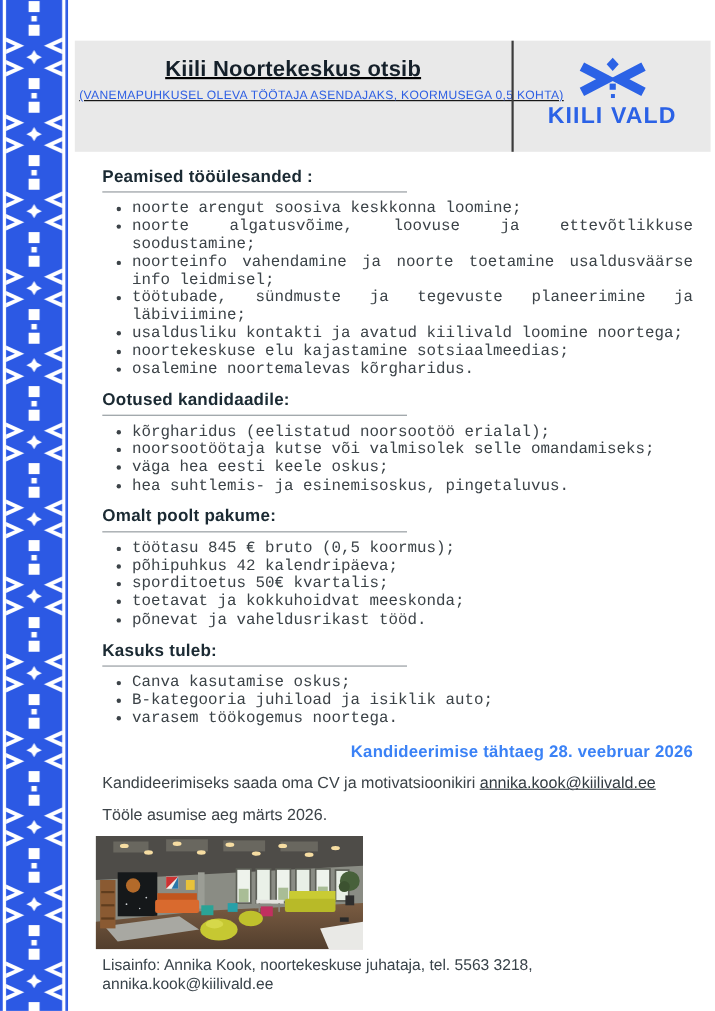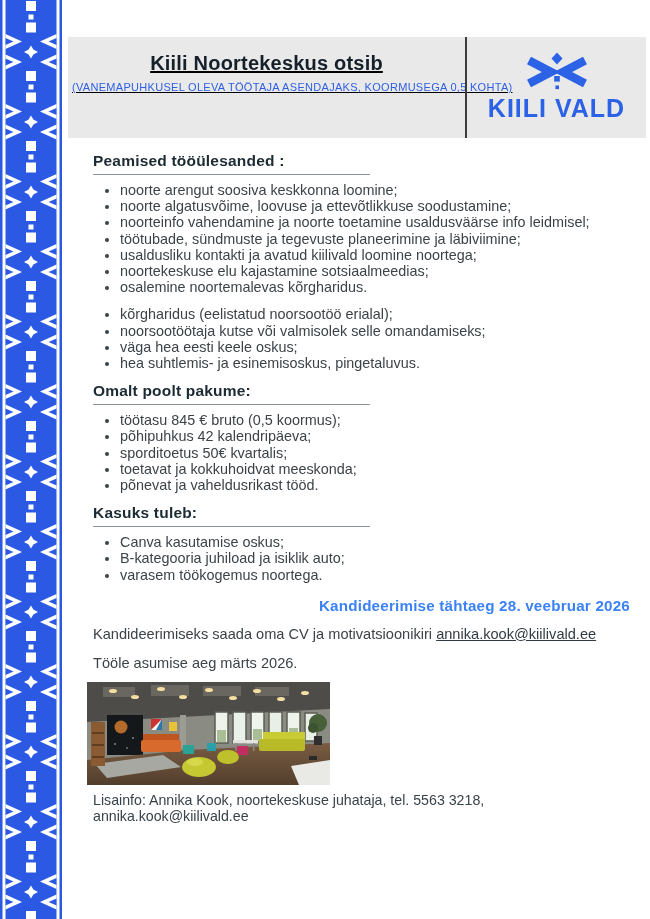--- a/index.html
+++ b/index.html
@@ -11,27 +11,27 @@
   
   .header-band{margin-top:37px;height:101px;background:#e9e9e9;display:flex;align-items:stretch;}
   .header-left{width:397px;display:flex;flex-direction:column;align-items:center;text-decoration:underline;}
   .org-line{margin-top:15px;font-size:20px;font-weight:bold;color:#15202a;letter-spacing:.2px;}
   .position-line{margin-top:1px;font-size:26px;font-weight:bold;color:#2e5fe3;letter-spacing:1.2px;}
   .subtitle-line{align-self:flex-start;padding-left:4px;margin-top:6px;font-size:11px;
                  color:#2e5fe3;letter-spacing:.3px;white-space:nowrap;}
   .header-divider{width:2px;background:#3c3c3c;}
   .logo-col{flex:1;display:flex;flex-direction:column;align-items:center;}
   .logo-icon{margin-top:14px;}
-  .logo-text{margin-top:1px;font-size:25px;font-weight:bold;color:#2b62e6;letter-spacing:1px;}
+  .logo-text{margin-top:1px;font-size:21px;font-weight:bold;color:#2b62e6;letter-spacing:1px;}
 
   
   main{margin:14px 20px 0 25px;width:537px;color:#3c4348;}
   h2{margin:0;font-size:15.5px;font-weight:bold;color:#1b2a33;width:277px;
      border-bottom:1.5px solid #8d9499;padding-bottom:4px;letter-spacing:.2px;}
-  ul{margin:7px 0 11px 0;padding-left:27px;font-size:14.4px;line-height:16.2px;text-align:justify;}
+  ul{margin:7px 0 11px 0;padding-left:27px;font-size:14.4px;line-height:16.2px;text-align:justify;font-family:Liberation Mono, monospace;}
   li{margin:0;}
   .deadline{margin:14px 0 12px 0;font-size:15.2px;font-weight:bold;color:#3b82f6;letter-spacing:.2px;text-align:right;}
   .apply{margin:0 0 12px 0;font-size:14.6px;line-height:17px;text-align:justify;}
   .apply a{color:#333c42;text-decoration:underline;cursor:pointer;}
   .start{margin:0 0 11px 0;font-size:14.6px;}
   .photo{display:block;margin:0 0 7px -6px;}
   footer{margin-top:2px;text-align:left;font-size:14.2px;line-height:16.5px;color:#39434a;}
 </style>
 </head>
 <body>
@@ -90,20 +90,21 @@
           <li>noorte algatusvõime, loovuse ja ettevõtlikkuse soodustamine;</li>
           <li>noorteinfo vahendamine ja noorte toetamine usaldusväärse info leidmisel;</li>
           <li>töötubade, sündmuste ja tegevuste planeerimine ja läbiviimine;</li>
           <li>usaldusliku kontakti ja avatud kiilivald loomine noortega;</li>
           <li>noortekeskuse elu kajastamine sotsiaalmeedias;</li>
           <li>osalemine noortemalevas kõrgharidus.</li>
         </ul>
       </section>
 
       <section>
+        <h2>Ootused kandidaadile:</h2>
         <ul>
           <li>kõrgharidus (eelistatud noorsootöö erialal);</li>
           <li>noorsootöötaja kutse või valmisolek selle omandamiseks;</li>
           <li>väga hea eesti keele oskus;</li>
           <li>hea suhtlemis- ja esinemisoskus, pingetaluvus.</li>
         </ul>
       </section>
 
       <section>
         <h2>Omalt poolt pakume:</h2>

